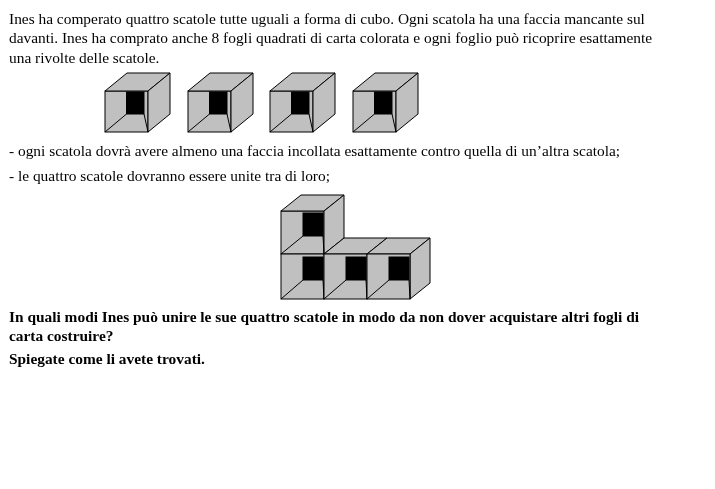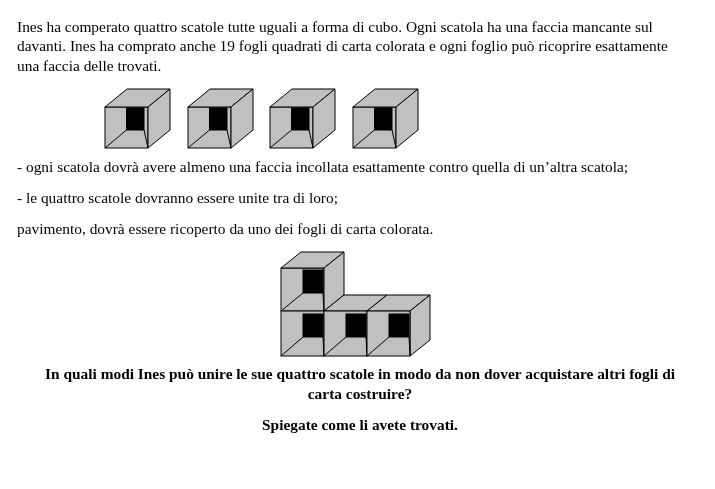--- a/index.html
+++ b/index.html
@@ -9,36 +9,36 @@
     box-sizing:border-box;
     padding:5px 0 0 5px;
     overflow:hidden;
     background:#ffffff;
     color:#000000;
     font-family:"Liberation Serif", serif;
     font-size:15.4px;
     line-height:19.3px;
   }
   .line { white-space:pre; }
-  .para { margin:12px; }
+  .para { margin:4px; }
   .mt { margin-top:5.7px; }
-  .bold { font-weight:bold;text-align:center; }
+  .bold { font-weight:bold; }
   .fig1 { display:block; margin:2px 0 0 98px; }
   .fig2 { display:block; margin:8px 0 0 265px; }
   svg line, svg rect, svg polygon { stroke-width:1; }
 </style>
 </head>
 <body>
 
 <div class="page">
 
   <div class="para">
     <div class="line">Ines ha comperato quattro scatole tutte uguali a forma di cubo. Ogni scatola ha una faccia mancante sul</div>
-    <div class="line">davanti. Ines ha comprato anche 19 fogli quadrati di carta colorata e ogni foglio può ricoprire esattamente</div>
-    <div class="line">una faccia delle trovati.</div>
+    <div class="line">davanti. Ines ha comprato anche 8 fogli quadrati di carta colorata e ogni foglio può ricoprire esattamente</div>
+    <div class="line">una rivolte delle scatole.</div>
   </div>
 
   <svg class="fig1" width="318" height="64" viewBox="0 0 318 64">
     <defs>
       <g id="cube-small">
         <g fill="#c0c0c0">
           <rect x="0" y="20" width="43" height="41"></rect>
           <polygon points="0,20 43,20 65,2 22,2"></polygon>
           <polygon points="43,20 65,2 65,43 43,61"></polygon>
         </g>
@@ -55,21 +55,20 @@
     </g>
   </svg>
 
   <div class="para mt">
     <div class="line">- ogni scatola dovrà avere almeno una faccia incollata esattamente contro quella di un’altra scatola;</div>
   </div>
   <div class="para mt">
     <div class="line">- le quattro scatole dovranno essere unite tra di loro;</div>
   </div>
   <div class="para mt">
-    <div class="line">pavimento, dovrà essere ricoperto da uno dei fogli di carta colorata.</div>
   </div>
 
 
   <svg class="fig2" width="175" height="110" viewBox="0 0 175 110">
     <g stroke="#000000">
 
       <g>
         <g fill="#c0c0c0">
           <rect x="11" y="18" width="43" height="43"></rect>
           <polygon points="11,18 54,18 74,2 31,2"></polygon>

